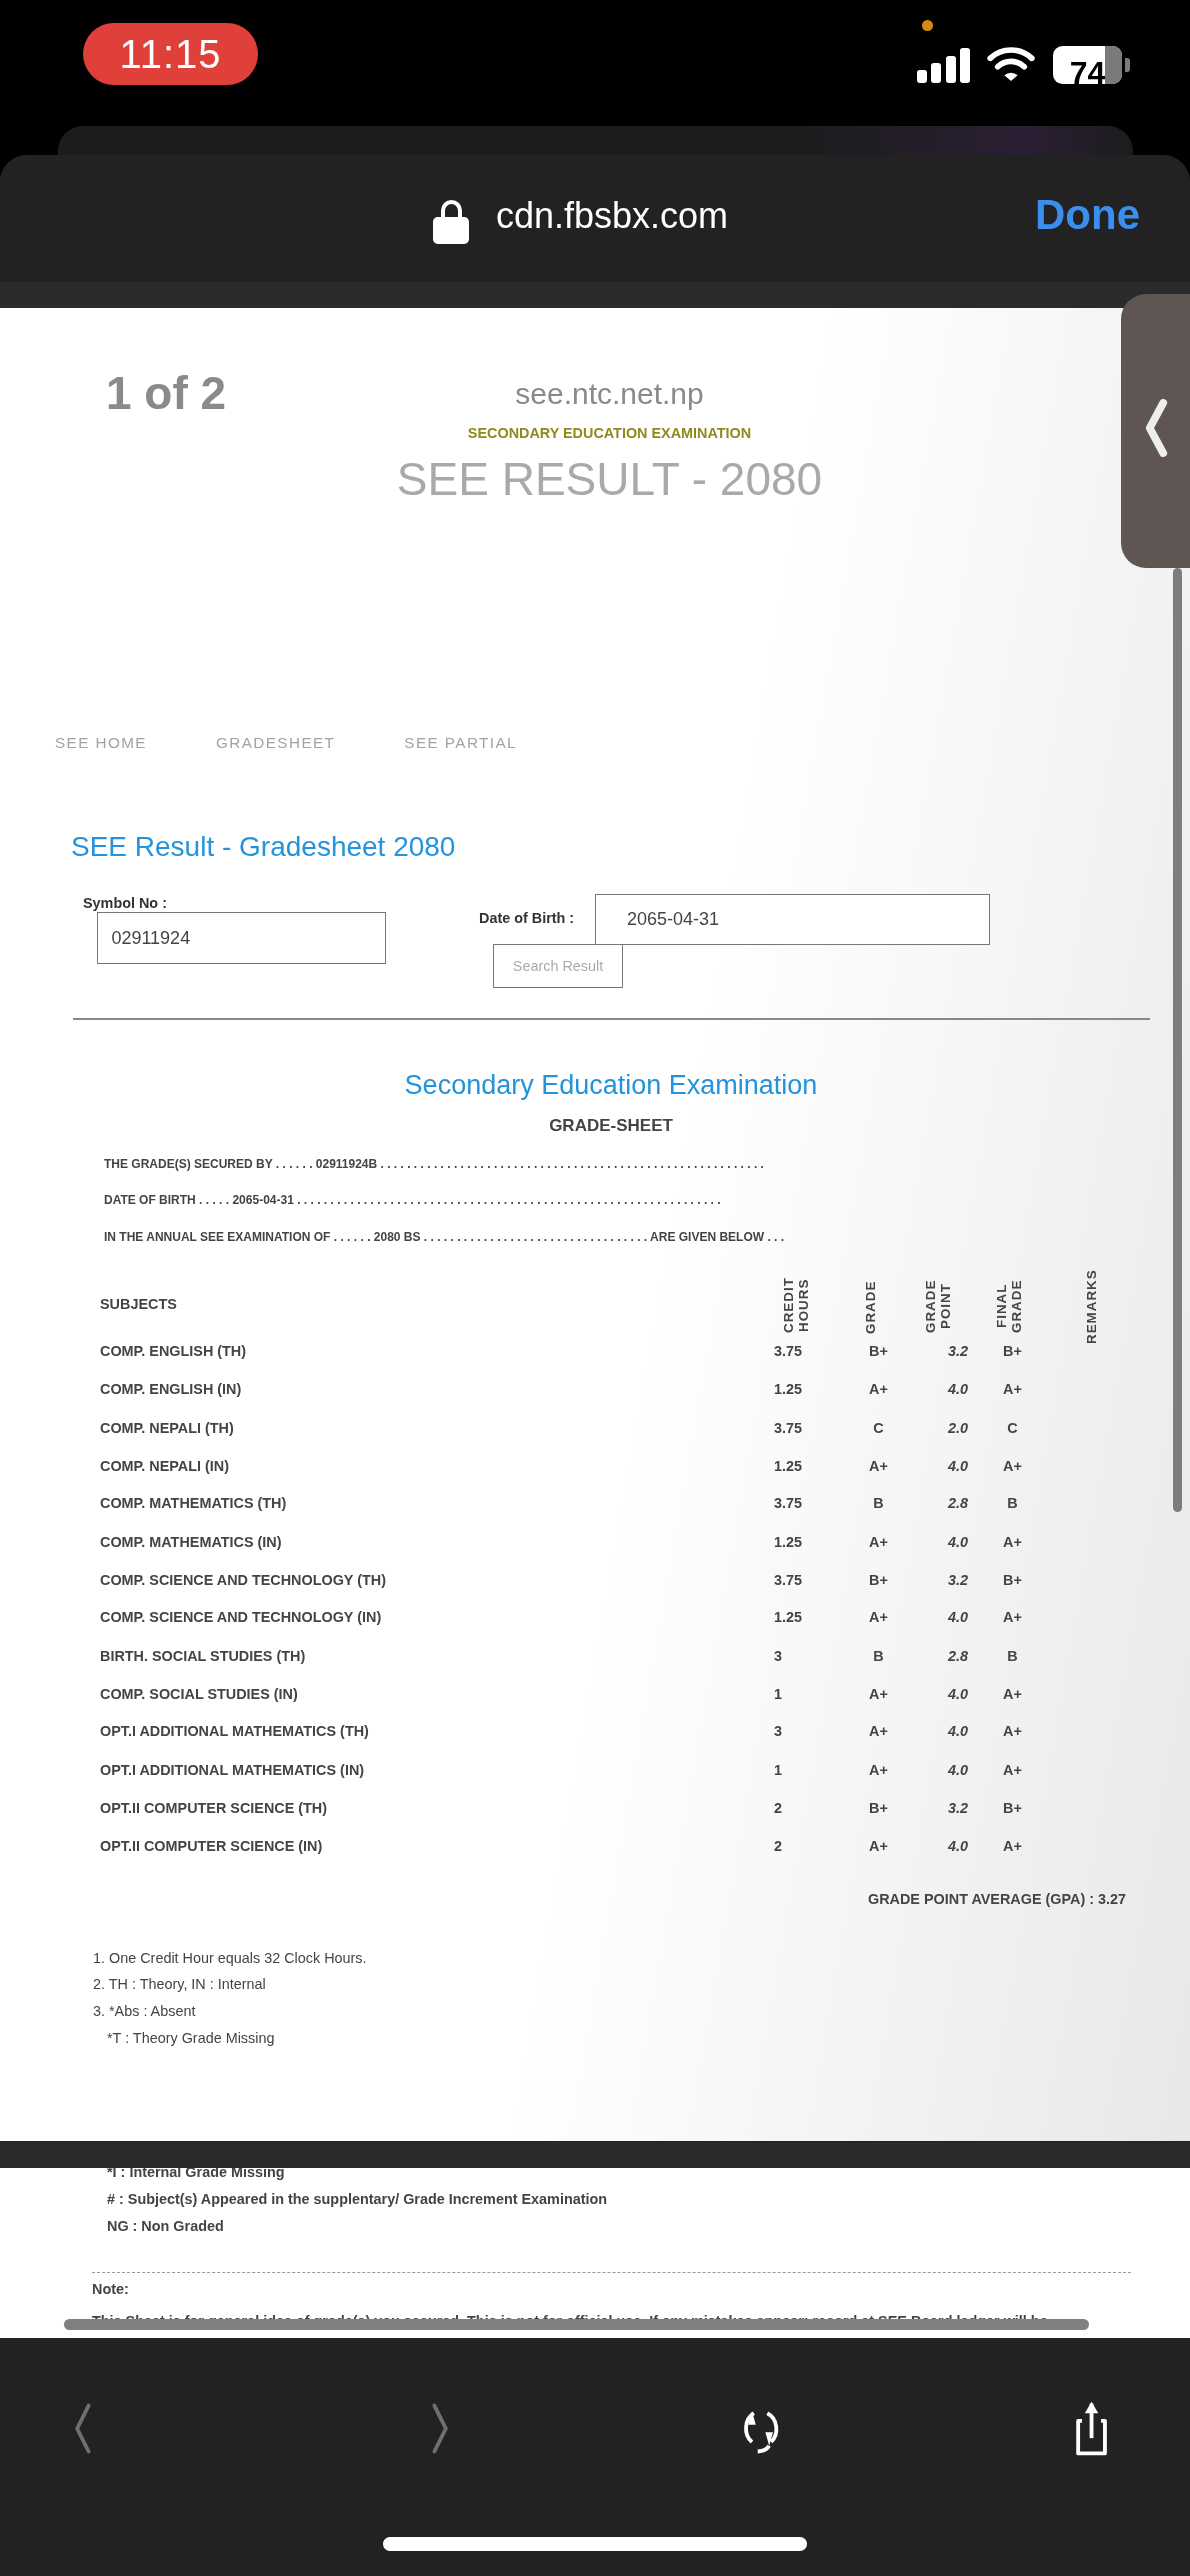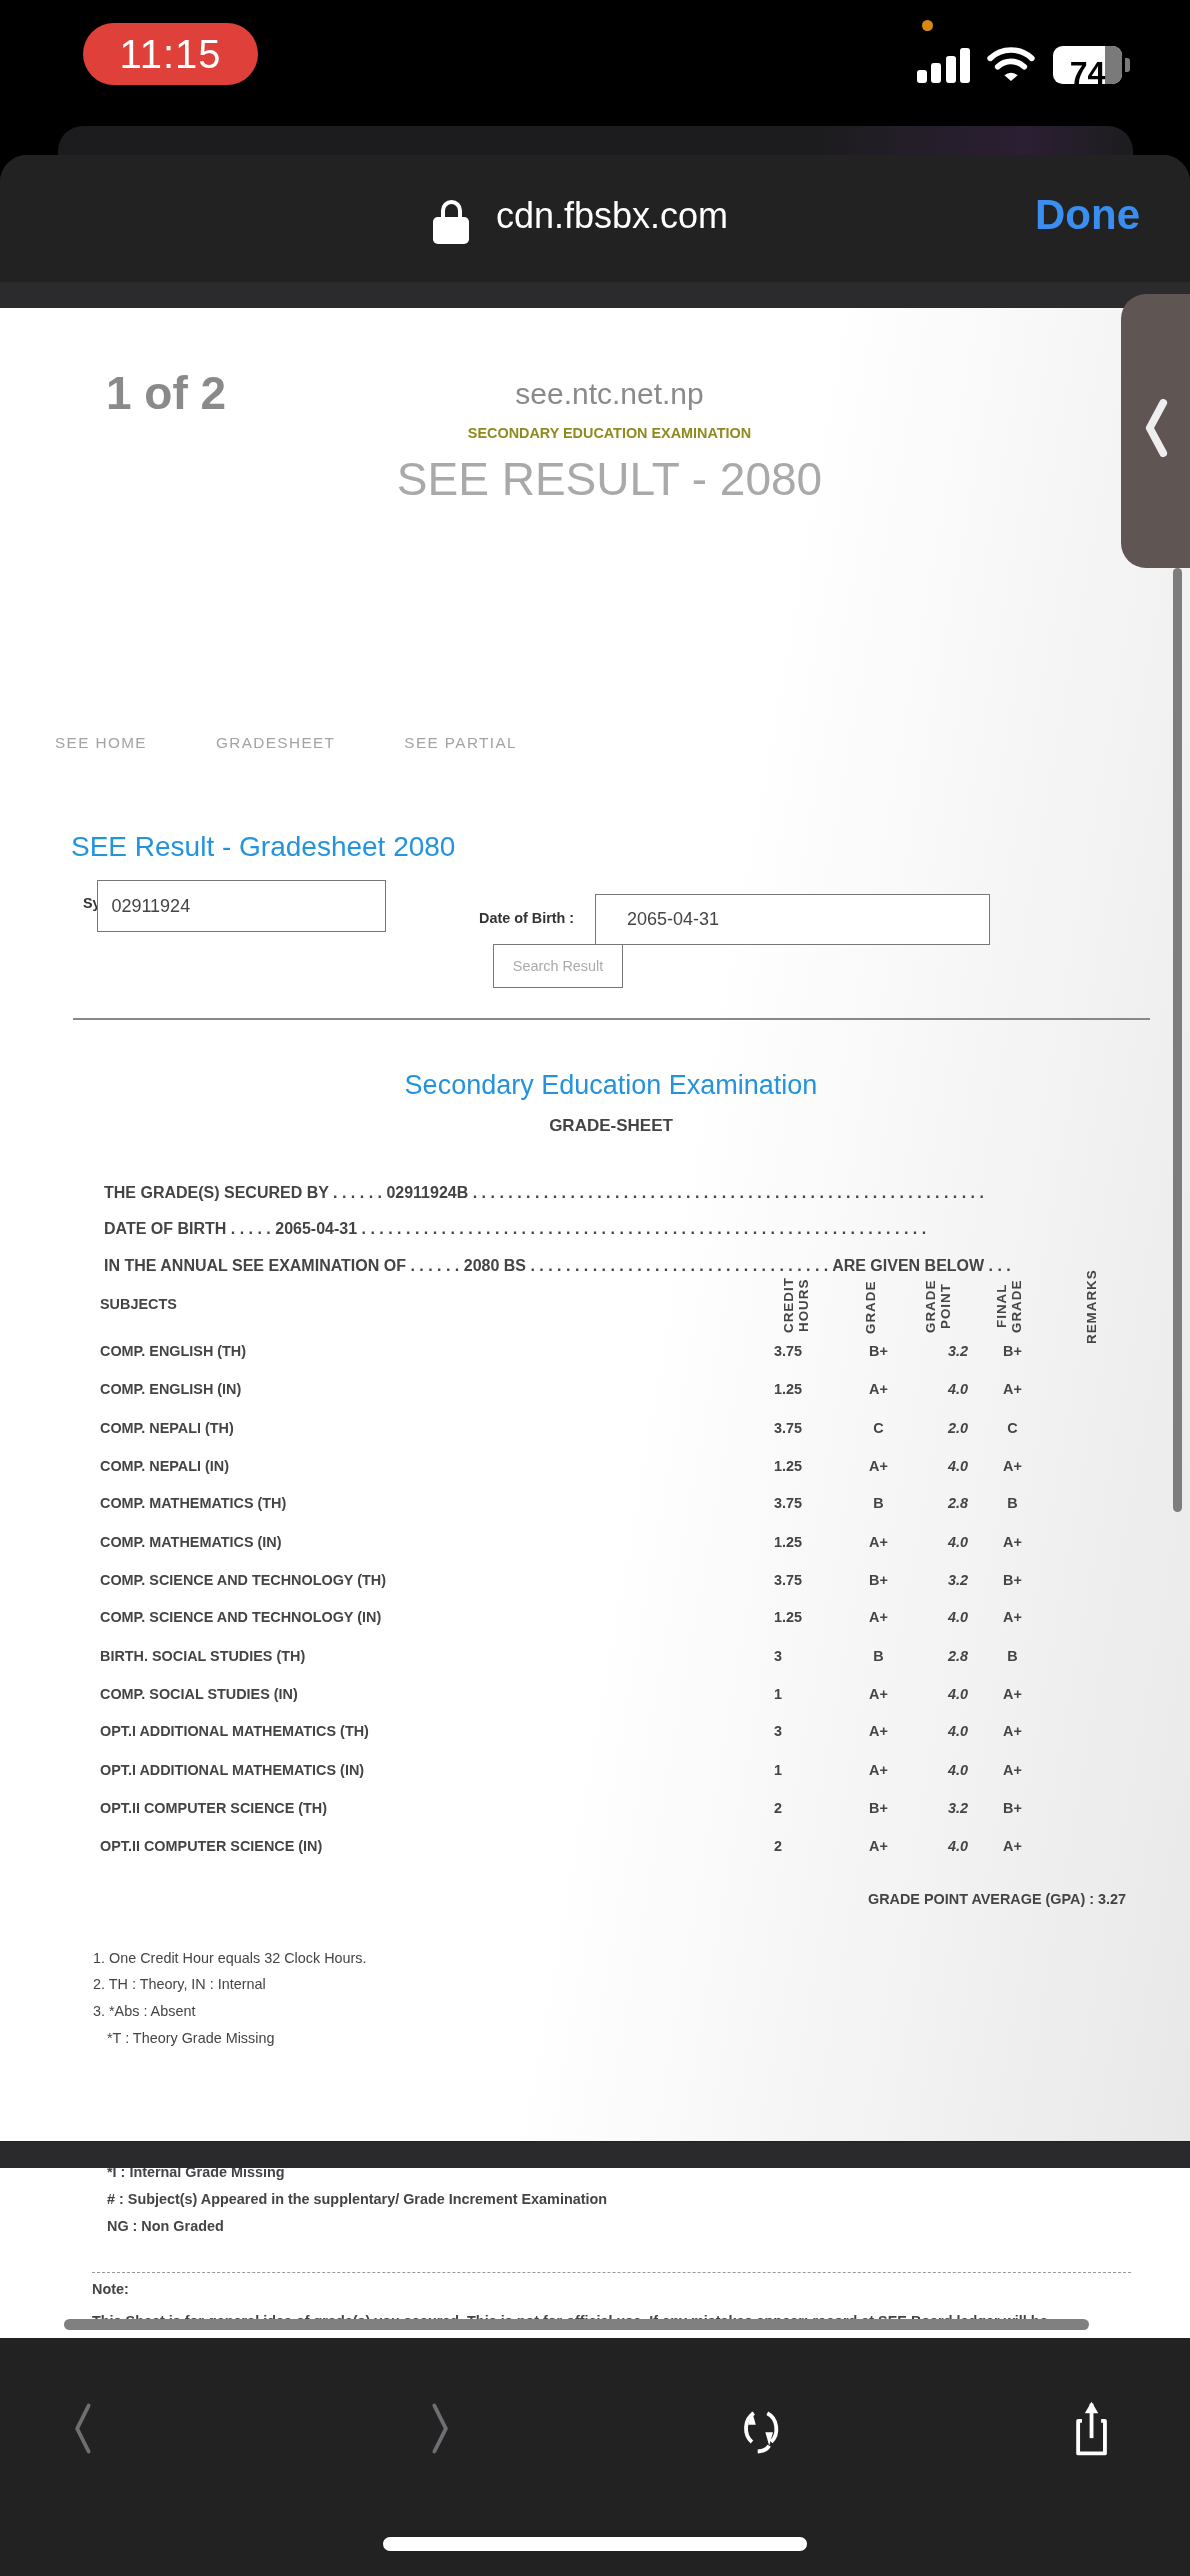--- a/index.html
+++ b/index.html
@@ -37,29 +37,29 @@
   .page-counter { position: absolute; left: 106px; top: 58px; font-size: 46px; color: #8a8a8a; font-weight: bold; }
   .site-name { position: absolute; left: 0; width: 1219px; top: 69px; text-align: center; font-size: 30px; color: #8a8a8a; }
   .exam-sub { position: absolute; left: 0; width: 1219px; top: 117px; text-align: center; font-size: 14.4px; color: #8f8a1d; font-weight: bold; }
   .result-title { position: absolute; left: 0; width: 1219px; top: 144px; text-align: center; font-size: 46px; color: #a9a9a9; }
 
   .nav { position: absolute; left: 55px; top: 426px; display: flex; gap: 69px; }
   .nav a { font-size: 15.3px; color: #a3a3a3; letter-spacing: 1.4px; text-decoration: none; }
 
   .form-title { position: absolute; left: 71px; top: 523px; font-size: 28px; color: #2393dd; }
   .lbl-symbol { position: absolute; left: 83px; top: 587px; font-size: 14.4px; font-weight: bold; color: #333; }
-  .inp-symbol { position: absolute; left: 97px; top: 572px; width: 289px; height: 52px; border: 1.9px solid #777; background: #fff; font-size: 18px; color: #444; padding-left: 13.4px; font-family: "Liberation Sans", sans-serif; }
+  .inp-symbol { position: absolute; left: 97px; top: 604px; width: 289px; height: 52px; border: 1.9px solid #777; background: #fff; font-size: 18px; color: #444; padding-left: 13.4px; font-family: "Liberation Sans", sans-serif; }
   .lbl-dob { position: absolute; left: 479px; top: 602px; font-size: 14.4px; font-weight: bold; color: #333; }
   .inp-dob { position: absolute; left: 595px; top: 586px; width: 395px; height: 51px; border: 1.9px solid #777; background: #fff; font-size: 18px; color: #444; padding-left: 31px; font-family: "Liberation Sans", sans-serif; }
   .btn-search { position: absolute; left: 493px; top: 636px; width: 130px; height: 44px; border: 1.9px solid #777; background: #fff; font-size: 14.4px; color: #aaa; font-family: "Liberation Sans", sans-serif; }
   .hr { position: absolute; left: 73px; top: 710px; width: 1077px; height: 1.9px; background: #888; }
 
   .gs-title { position: absolute; left: 0; width: 1222px; top: 762px; text-align: center; font-size: 27px; color: #2393dd; }
   .gs-sub { position: absolute; left: 0; width: 1222px; top: 808px; text-align: center; font-size: 17px; color: #444; font-weight: bold; }
-  .info-line { position: absolute; left: 104px; font-size: 16px; color: #444; font-weight: bold; white-space: nowrap; margin-top: 27px; }
+  .info-line { position: absolute; left: 104px; font-size: 12px; color: #444; font-weight: bold; white-space: nowrap; }
 
   .tbl-head-subjects { position: absolute; left: 100px; top: 988px; font-size: 14.4px; color: #444; font-weight: bold; }
   .vhead { position: absolute; font-size: 13.4px; color: #444; font-weight: bold; writing-mode: vertical-rl; transform: rotate(180deg); text-align: center; line-height: 15.3px; letter-spacing: 1px; }
   .row { position: absolute; left: 100px; width: 1006px; height: 38px; font-size: 14.4px; color: #444; font-weight: bold; }
   .row span { position: absolute; top: 0; }
   .c-subj { left: 0; }
   .c-ch { left: 674px; }
   .c-gr { left: 764px; width: 29px; text-align: center; }
   .c-gp { left: 830px; width: 38px; text-align: right; font-style: italic; }
   .c-fg { left: 898px; width: 29px; text-align: center; }

